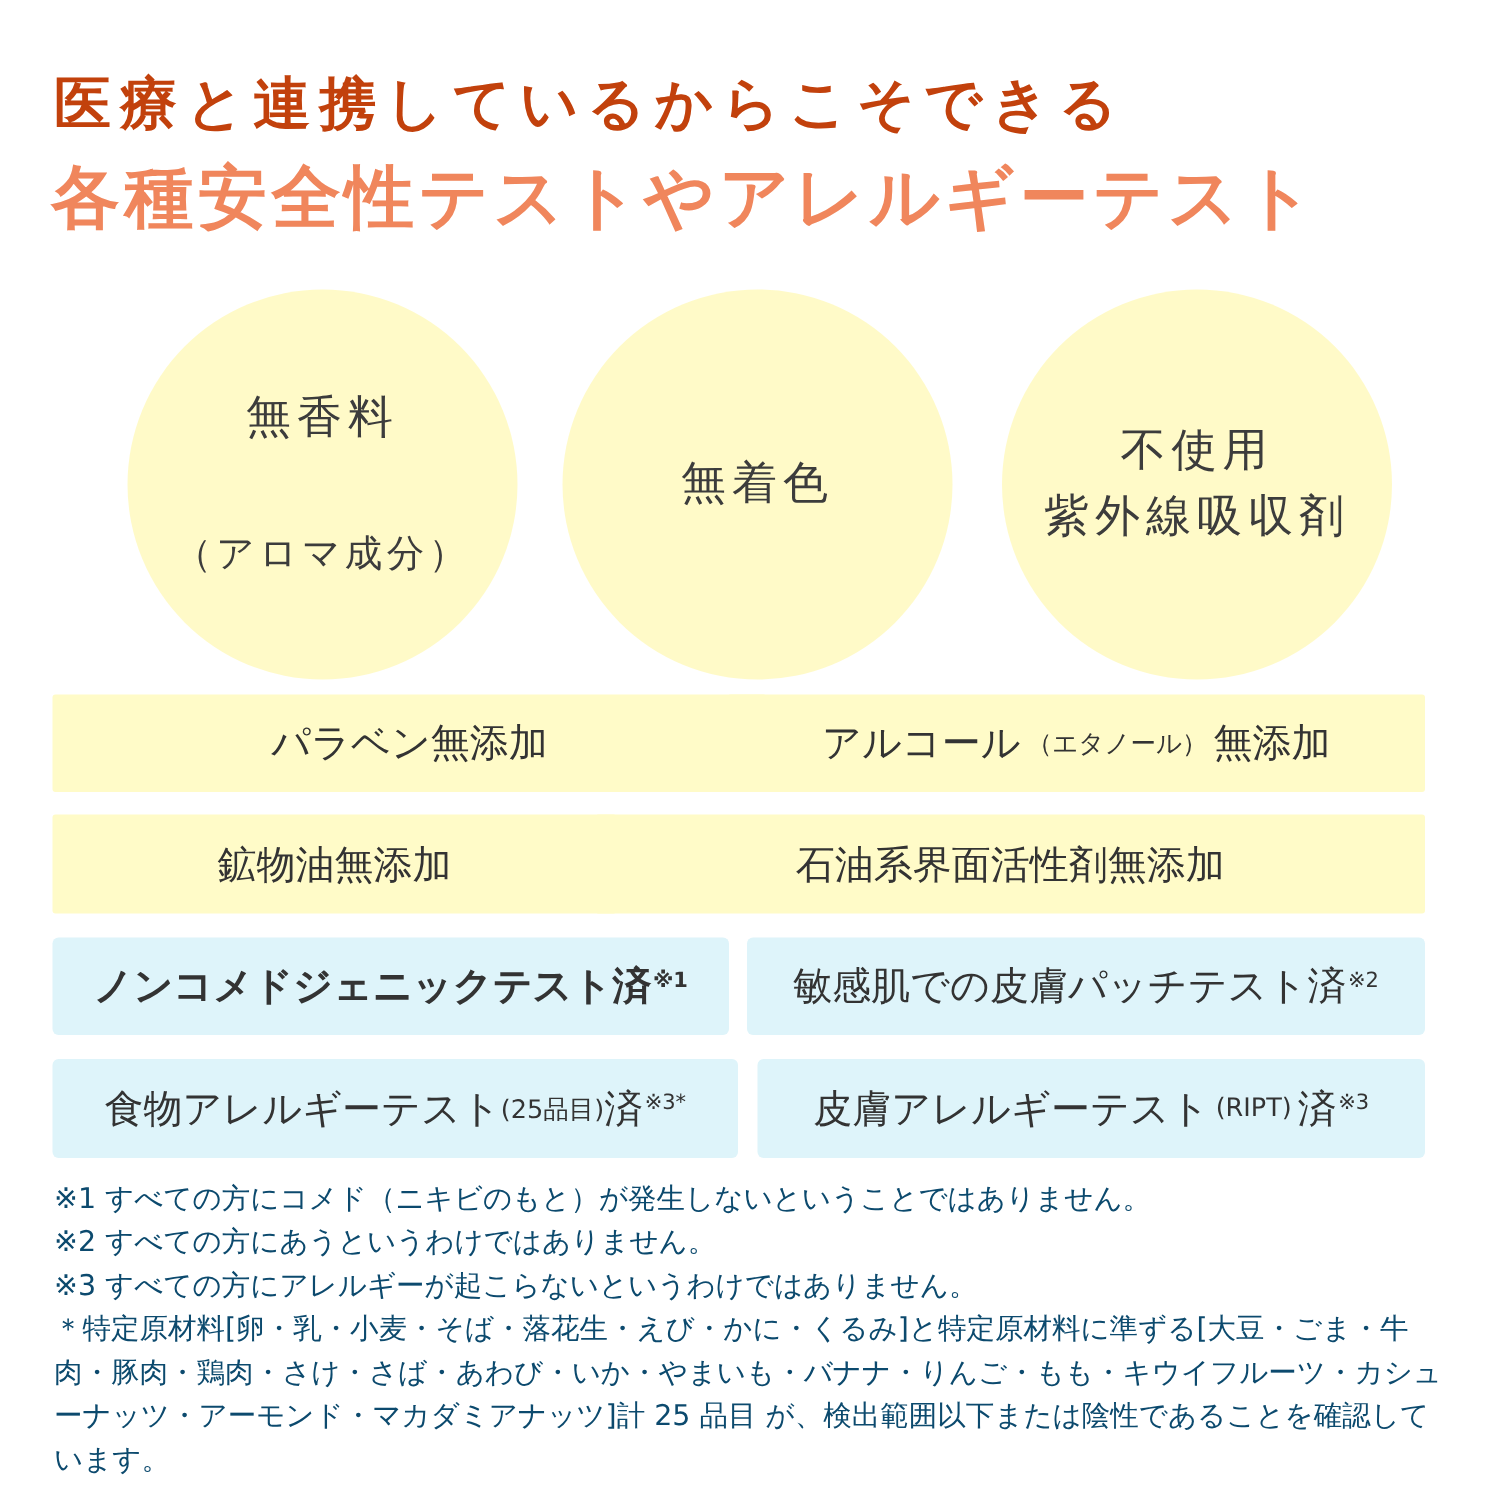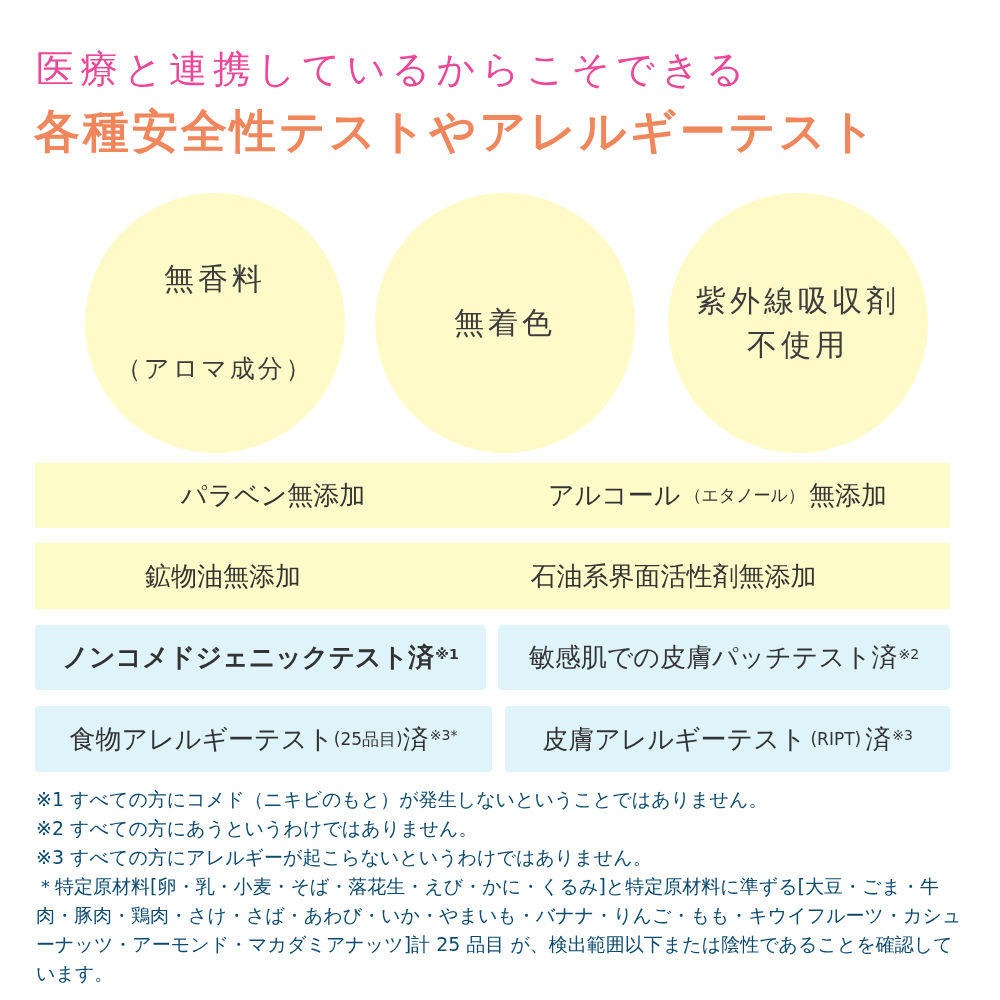--- a/index.html
+++ b/index.html
@@ -1,22 +1,22 @@
 <!DOCTYPE html>
 <html><head>
 <meta charset="utf-8">
 <style>
   html, body { margin:0; padding:0; }
   body {
     width:1000px; height:1000px; background:#ffffff; position:relative; overflow:hidden;
     font-family: "DejaVu Sans", "Liberation Sans", sans-serif; color:#333333;
   }
   .title1 {
-    position:absolute; left:36px; top:44px; font-size:38px; font-weight:normal;
-    letter-spacing:6px; color:#ec4899; white-space:nowrap;
+    position:absolute; left:36px; top:44px; font-size:38px; font-weight:bold;
+    letter-spacing:6px; color:#c2410c; white-space:nowrap;
   }
   .title2 {
     position:absolute; left:34px; top:101px; font-size:46px; font-weight:bold;
     letter-spacing:3px; color:#f0865c; white-space:nowrap;
   }
   .circle {
     position:absolute; width:260px; height:260px; border-radius:50%;
     background: radial-gradient(circle, #fffac8 0%, #fffac8 80%, rgba(255,250,200,0.55) 90%, rgba(255,255,255,0) 100%);
     display:flex; flex-direction:column; align-items:center; justify-content:center;
     text-align:center; color:#3c3c3c;
@@ -46,22 +46,22 @@
 <div class="title2">各種安全性テストやアレルギーテスト</div>
 
 <div class="circle c1">
   <div class="main">無香料</div>
   <div class="sub">（アロマ成分）</div>
 </div>
 <div class="circle c2">
   <div class="main">無着色</div>
 </div>
 <div class="circle c3">
+  <div class="main">不使用</div>
   <div class="main">紫外線吸収剤</div>
-  <div class="main">不使用</div>
 </div>
 
 <div class="box yellow" style="left:35px;top:463px;width:476px;height:65px;">
   <span>パラベン無添加</span>
 </div>
 <div class="box yellow" style="left:485px;top:463px;width:465px;height:65px;">
   <span>アルコール</span>
     <span class="small">（エタノール）</span>
     <span>無添加</span>
 </div>

